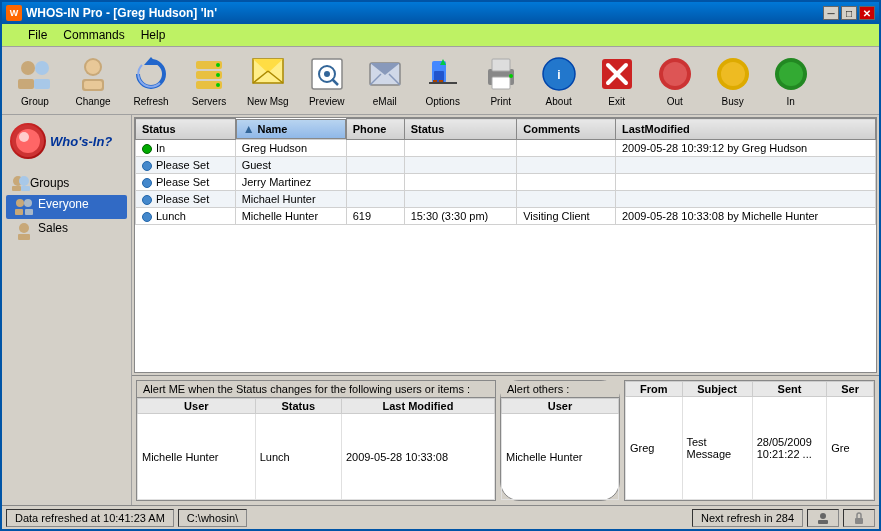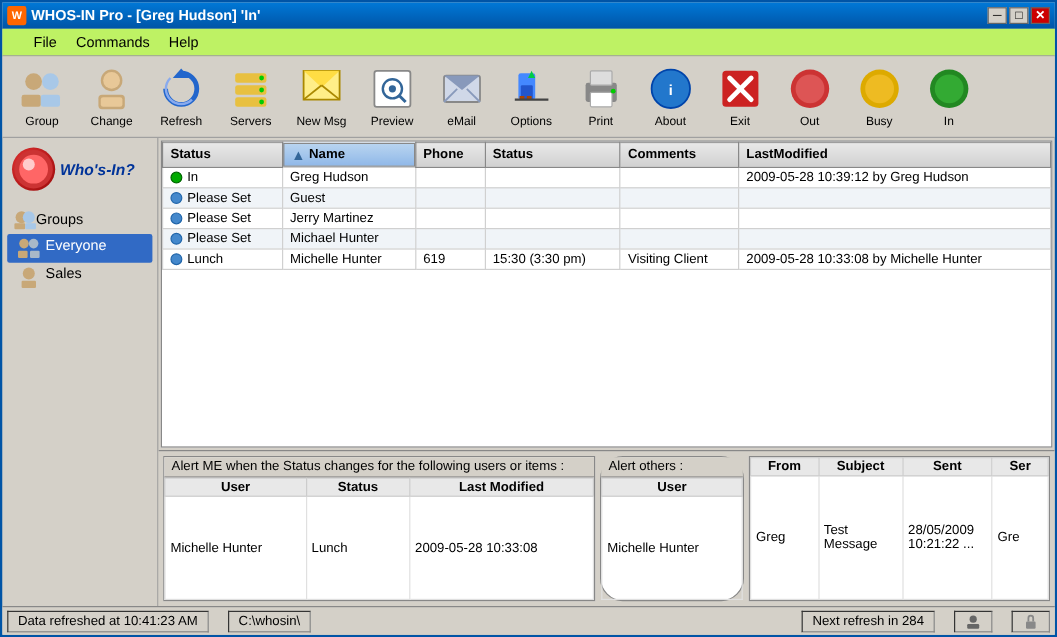--- a/index.html
+++ b/index.html
@@ -48,21 +48,21 @@
     .bottom-panel { border: 1px solid #888; background: white; display: flex; flex-direction: column; }
     .panel-title { background: #d4d0c8; padding: 2px 6px; font-size: 11px; border-bottom: 1px solid #888; }
     .panel-table { width: 100%; border-collapse: collapse; flex: 1; overflow: auto; }
     .panel-table th { background: #e8e8e8; border: 1px solid #ccc; padding: 1px 14px; font-size: 11px; font-weight: bold; }
     .panel-table td { border: 1px solid #e0e0e0; padding: 1px 4px; font-size: 11px; }
 
     .bottom-left { flex: 0 0 360px; }
     .bottom-mid { flex: 0 0 120px; border-radius: 19px; }
     .bottom-right { flex: 1; }
 
-    .status-bar { height: 24px; background: #d4d0c8; border-top: 1px solid #888; display: flex; align-items: center; padding: 0 4px; gap: 16px; }
+    .status-bar { height: 24px; background: #d4d0c8; border-top: 1px solid #888; display: flex; align-items: center; padding: 0 4px; gap: 4px; }
     .status-segment { padding: 2px 8px; border: 1px inset #888; background: #d4d0c8; font-size: 11px; height: 18px; display: flex; align-items: center; }
     .status-spacer { flex: 1; }
 
     
     svg { overflow: visible; }
   </style>
 </head>
 <body>
 
 <div class="window">

